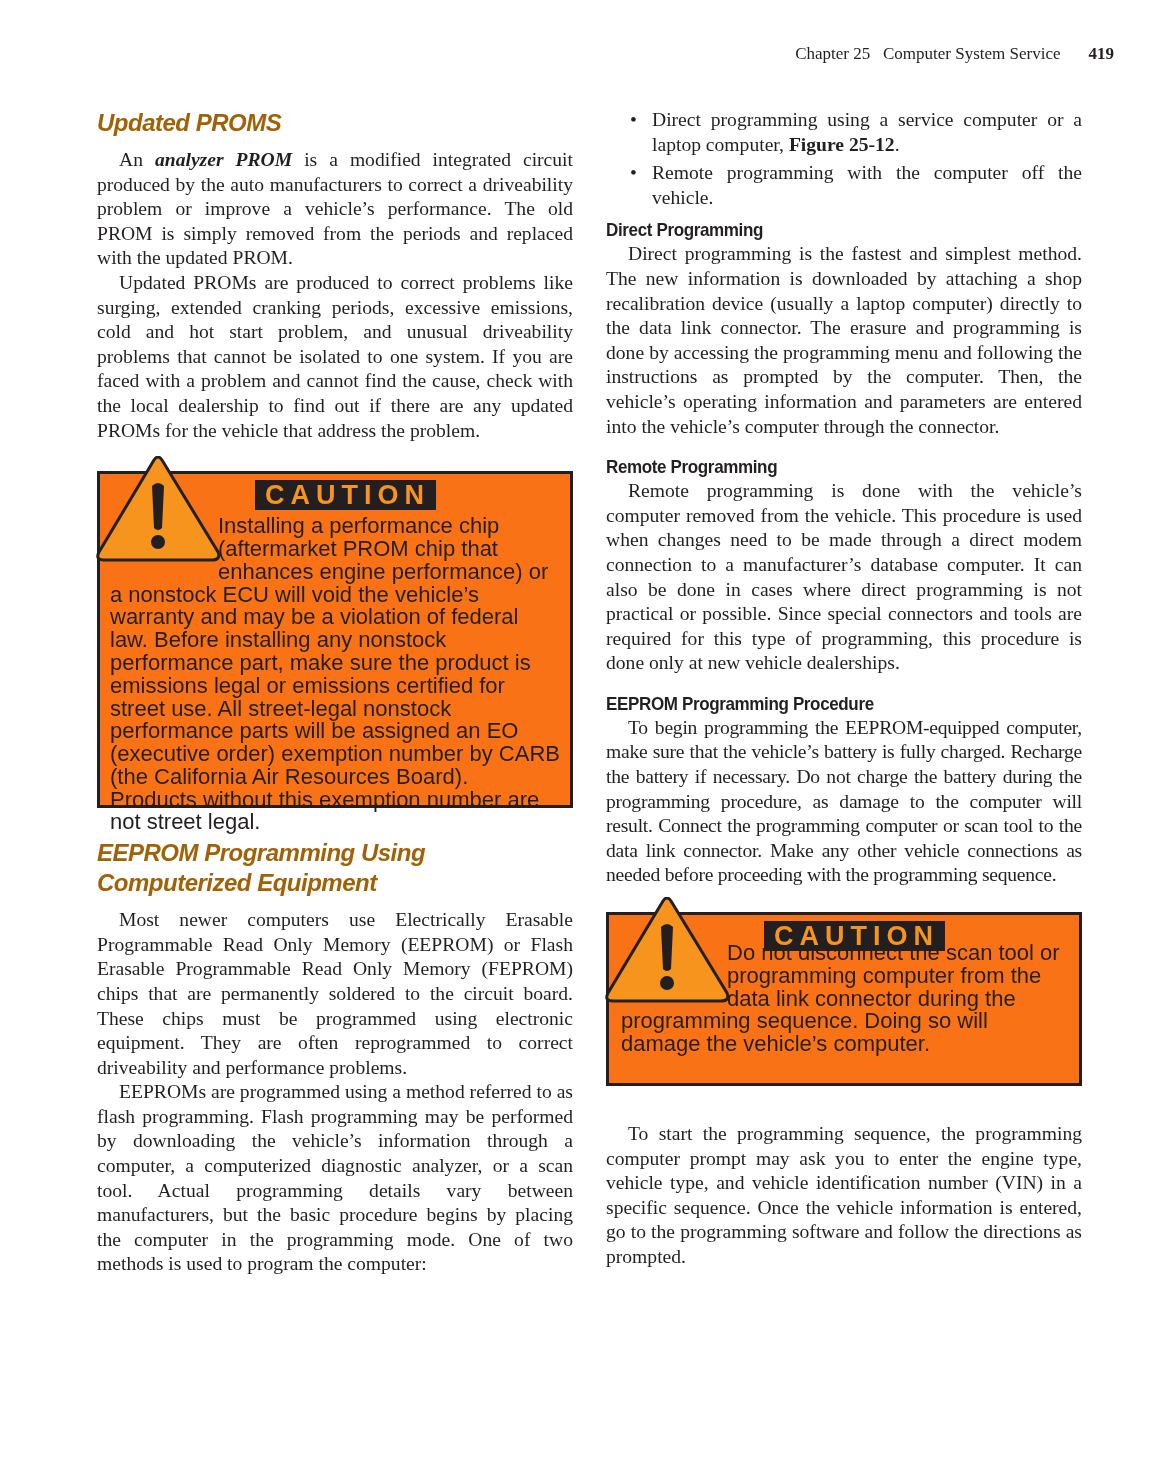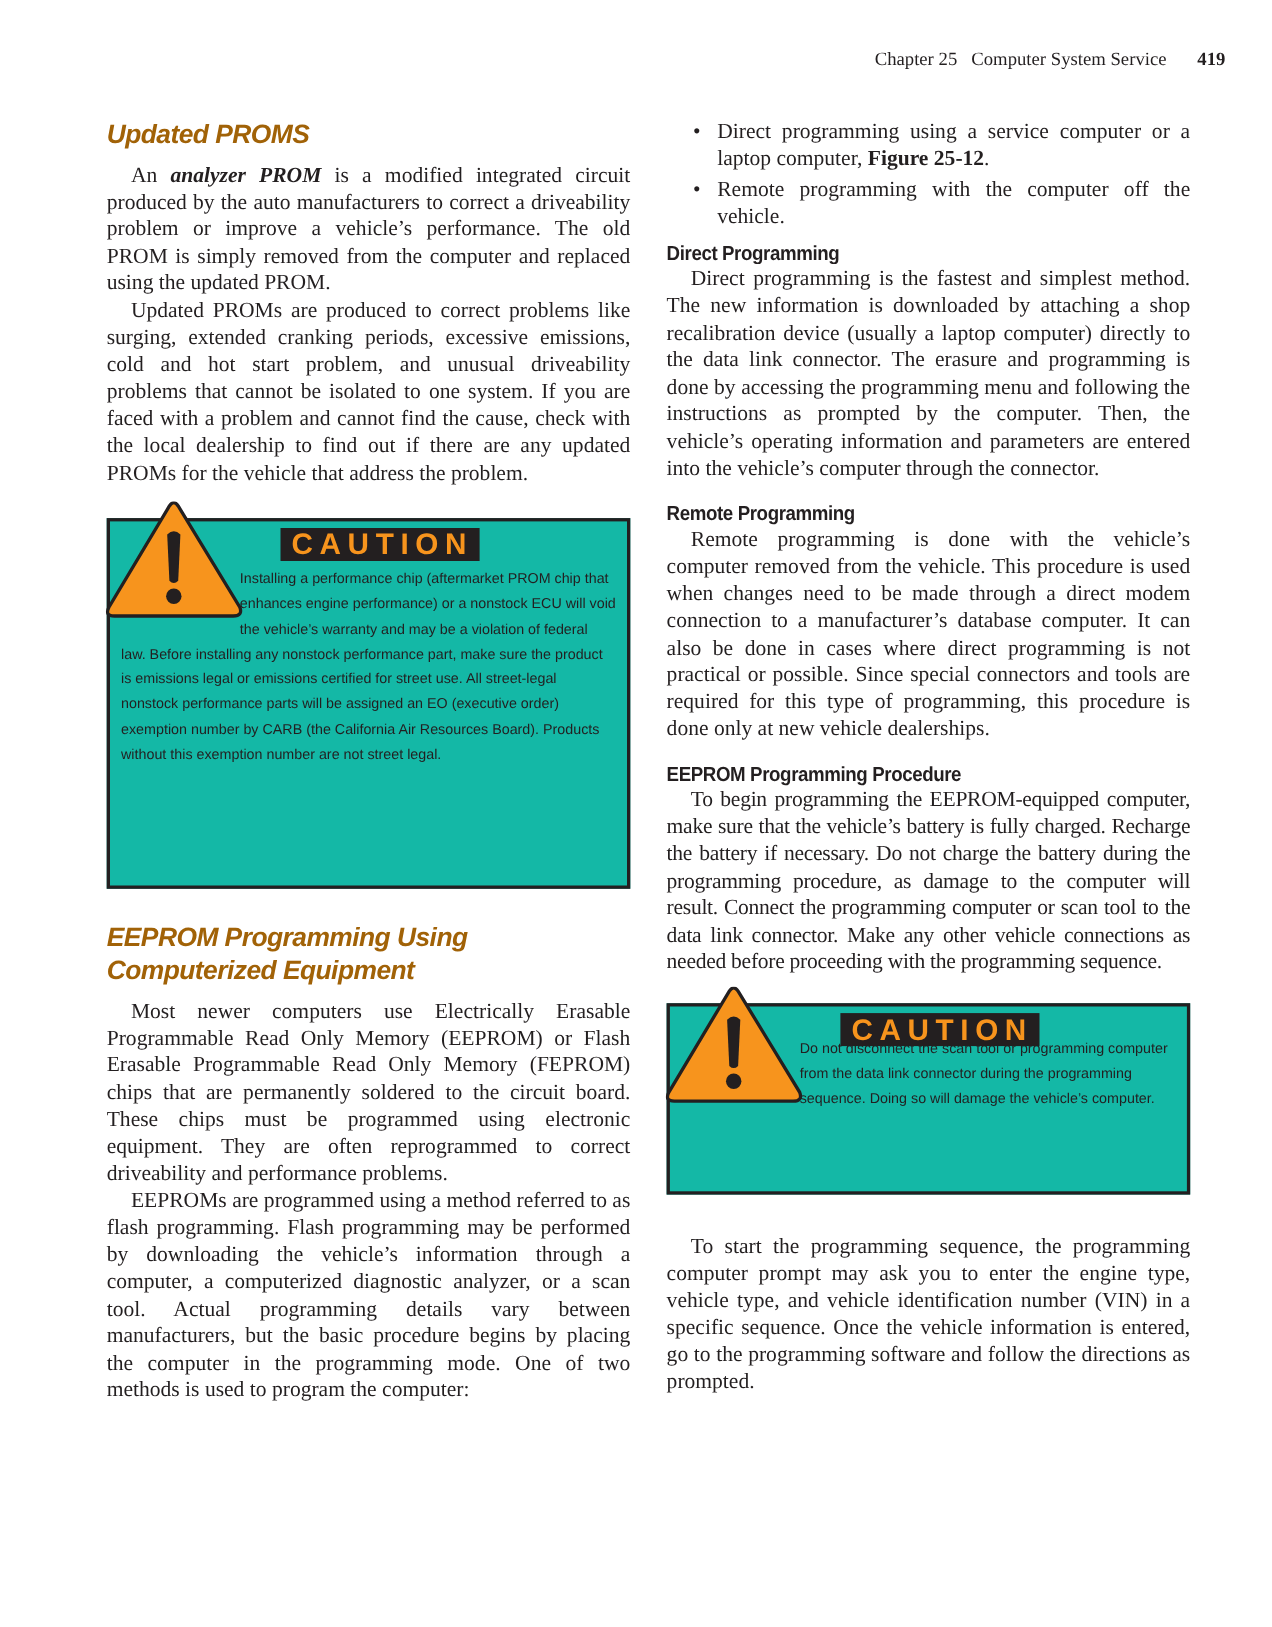--- a/index.html
+++ b/index.html
@@ -9,37 +9,37 @@
   .running-head .pg { font-weight: bold; margin-left: 28px; }
   .col { position: absolute; top: 108px; width: 476px; }
   .col-left { left: 97px; }
   .col-right { left: 606px; }
   .p { font-size: 19.6px; line-height: 24.6px; text-align: justify; margin: 0; text-indent: 22px; hyphens: none; }
   .h2 { font-family: "Liberation Sans", "DejaVu Sans", sans-serif; font-style: italic; font-weight: bold; color: #a16207; font-size: 24px; line-height: 30px; margin: 0 0 10px 0; letter-spacing: -0.5px; }
   .h3 { font-family: "Liberation Sans", "DejaVu Sans", sans-serif; font-weight: bold; font-size: 18.5px; line-height: 24px; margin: 0; letter-spacing: -0.4px; transform: scaleX(0.92); transform-origin: left; }
   .bullets { list-style: none; margin: 0; padding: 0; }
   .bullets li { position: relative; padding-left: 46px; font-size: 19.6px; line-height: 24.6px; text-align: justify; margin-bottom: 4px; }
   .bullets li .dot { position: absolute; left: 24px; top: 0; }
-  .caution { position: relative; background: #14b8a6; border: 3px solid #231f20; box-sizing: border-box; }
+  .caution { position: relative; background: #f97316; border: 3px solid #231f20; box-sizing: border-box; }
   .caution .tri { position: absolute; left: -4px; top: -18px; }
   .caution .banner { position: absolute; background: #231f20; color: #f7941d; font-family: "Liberation Sans", "DejaVu Sans", sans-serif; font-weight: 900; font-size: 27px; letter-spacing: 6px; line-height: 30px; padding: 0 6px 0 10px; }
-  .caution .ctext { font-family: "Liberation Sans", "DejaVu Sans", sans-serif; font-size: 13px; line-height: 22.8px; color: #231f20; }
+  .caution .ctext { font-family: "Liberation Sans", "DejaVu Sans", sans-serif; font-size: 22px; line-height: 22.8px; color: #231f20; }
   .caution .float-spacer { float: left; }
   b.fig { font-weight: bold; }
 </style>
 </head>
 <body>
 
 <div class="running-head serif">
   <span>Chapter 25</span>&nbsp;&nbsp;&nbsp;<span>Computer System Service</span><span class="pg">419</span>
 </div>
 
 <div class="col col-left serif">
   <h2 class="h2">Updated PROMS</h2>
-  <p class="p"><span>An </span><i><b>analyzer PROM</b></i><span> is a modified integrated circuit produced by the auto manufacturers to correct a driveability problem or improve a vehicle’s performance. The old PROM is simply removed from the computer and replaced using the updated PROM.</span></p>
+  <p class="p"><span>An </span><i><b>analyzer PROM</b></i><span> is a modified integrated circuit produced by the auto manufacturers to correct a driveability problem or improve a vehicle’s performance. The old PROM is simply removed from the periods and replaced with the updated PROM.</span></p>
   <p class="p">Updated PROMs are produced to correct problems like surging, extended cranking periods, excessive emissions, cold and hot start problem, and unusual driveability problems that cannot be isolated to one system. If you are faced with a problem and cannot find the cause, check with the local dealership to find out if there are any updated PROMs for the vehicle that address the problem.</p>
 
   <div class="caution" style="margin-top:28px; height:337px; width:476px;">
     <svg class="tri" width="126" height="108" viewBox="0 0 126 108">
       <path d="M58 4 Q62 -2 66 4 L122 96 Q125 104 116 104 L8 104 Q-1 104 3 96 Z" fill="#f7941d" stroke="#231f20" stroke-width="3"></path>
       <path d="M56 30 Q62 24 68 30 L66 72 Q62 76 58 72 Z" fill="#231f20"></path>
       <circle cx="62" cy="86" r="7" fill="#231f20"></circle>
     </svg>
     <div class="banner" style="left:155px; top:6px;">CAUTION</div>
     <div class="ctext" style="padding: 41px 10px 10px 10px;">

